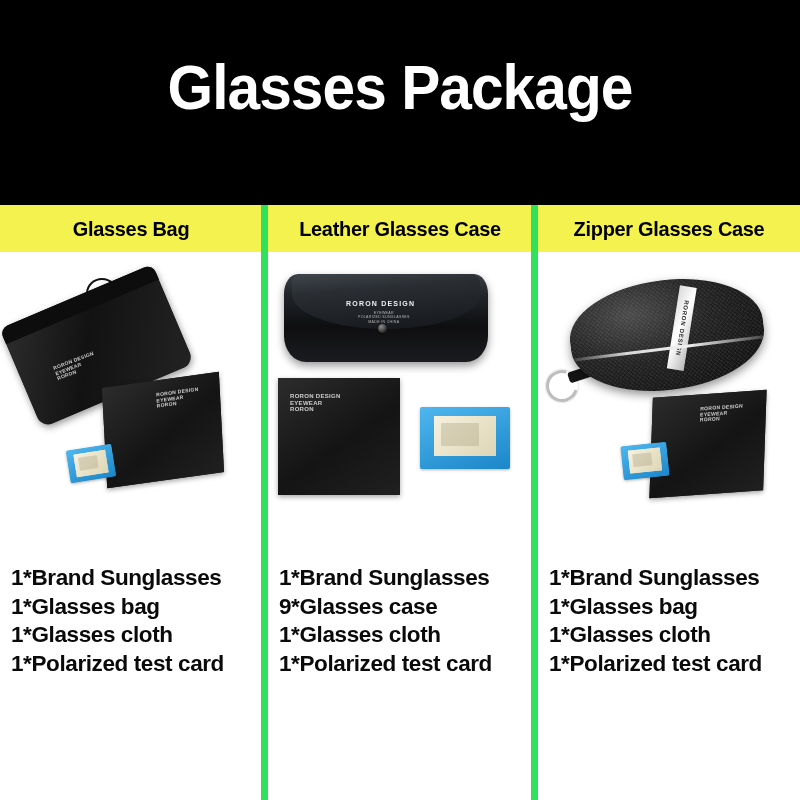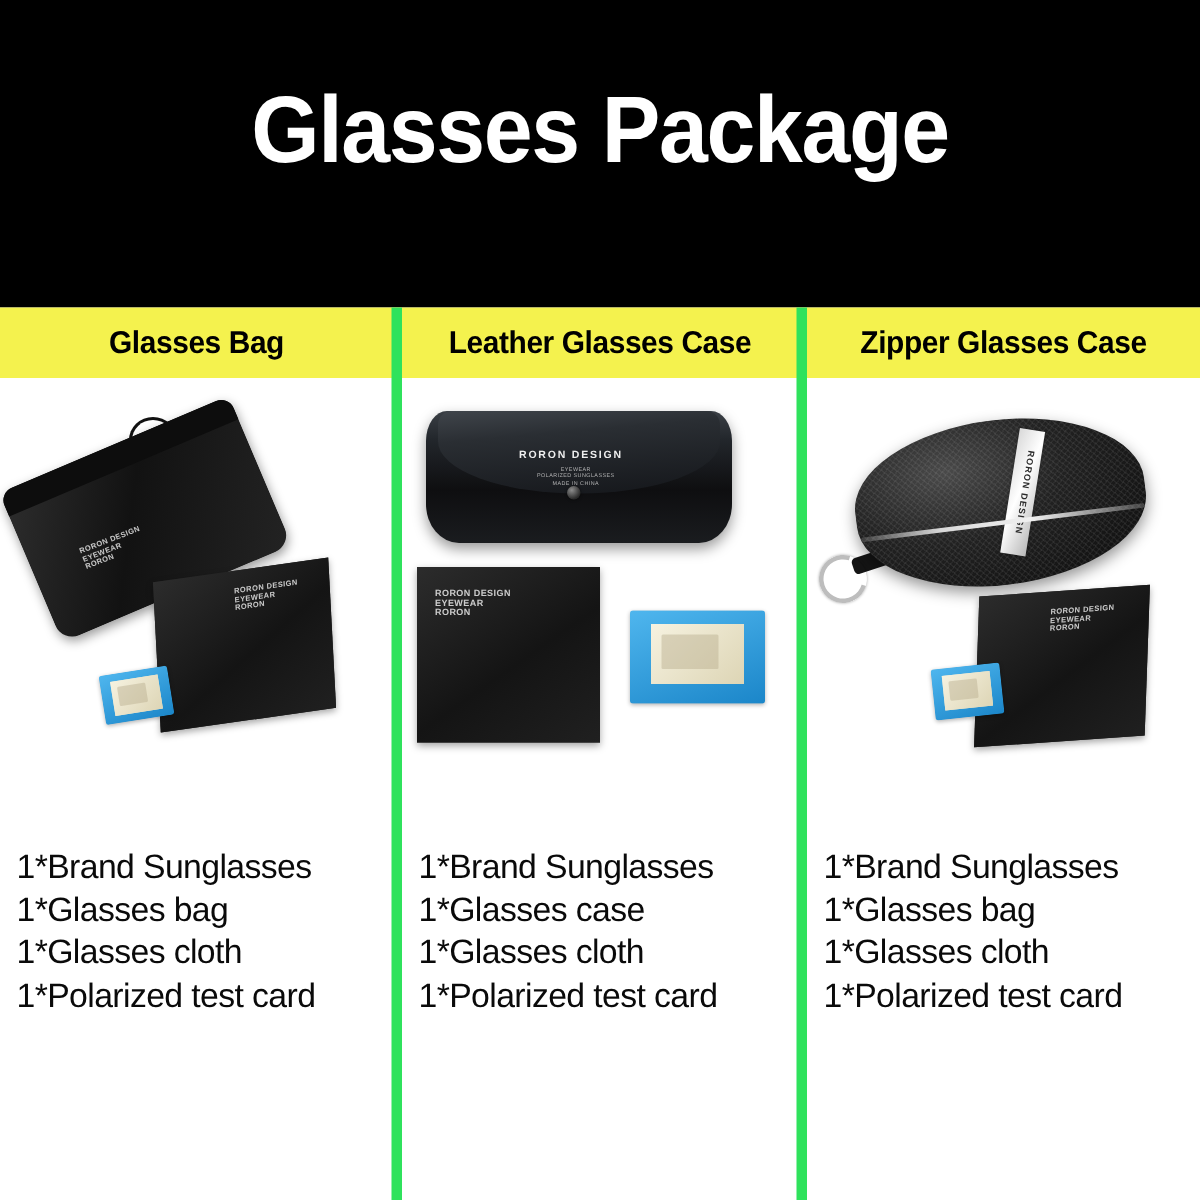--- a/index.html
+++ b/index.html
@@ -108,21 +108,21 @@
     position: absolute;
     left: 0;
     top: 312px;
     width: 100%;
     padding-left: 11px;
     box-sizing: border-box;
   }
   .item-line {
     color: #0a0a0a;
     font-family: "Liberation Sans", sans-serif;
-    font-weight: normal;
+    font-weight: bold;
     font-size: 22.5px;
     line-height: 28.5px;
     letter-spacing: -0.4px;
     white-space: nowrap;
   }
 
   
   .obj { position: absolute; }
 
   
@@ -373,21 +373,21 @@
       </div>
 
       <div class="obj testcard" style="left:152px; top:155px; width:90px; height:62px;">
         <div class="window" style="left:14px; top:9px; width:62px; height:40px;"></div>
       </div>
 
     </div>
 
     <div class="item-list">
       <div class="item-line">1*Brand Sunglasses</div>
-      <div class="item-line">1*Glasses case</div>
+      <div class="item-line">9*Glasses case</div>
       <div class="item-line">1*Glasses cloth</div>
       <div class="item-line">1*Polarized test card</div>
     </div>
   </div>
 
   <div class="col-body c3">
     <div class="photo-area">
 
       <div class="obj carabiner-loop" style="left:30px; top:116px; width:30px; height:11px;"></div>
       <div class="obj carabiner" style="left:8px; top:118px;"></div>

